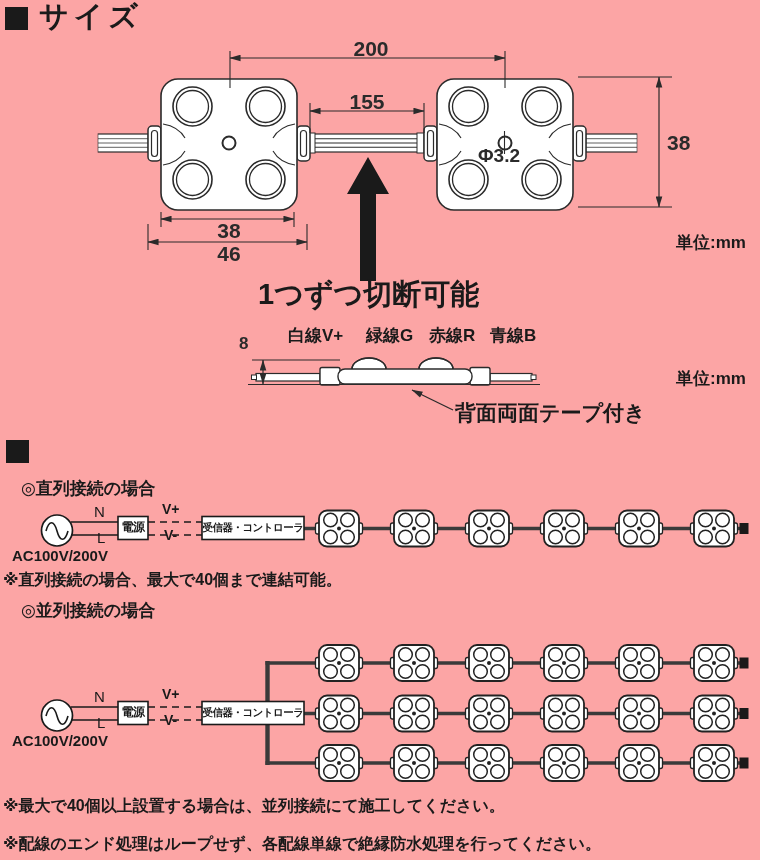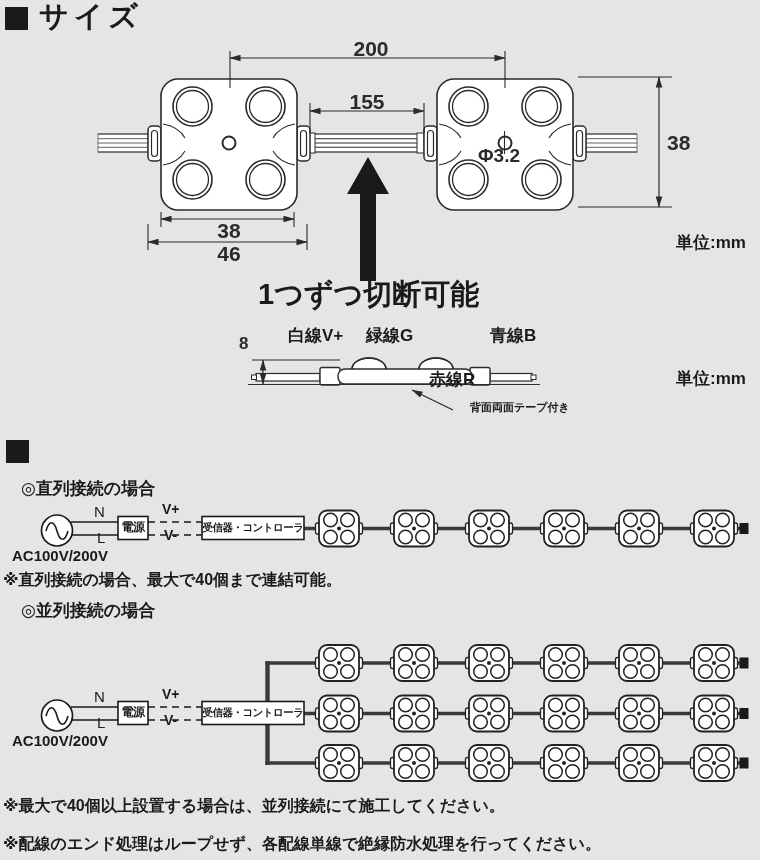--- a/index.html
+++ b/index.html
@@ -1,16 +1,16 @@
 <!DOCTYPE html>
 <html><head>
 <meta charset="utf-8">
 <style>
   html,body{margin:0;padding:0;background:#fff;}
-  .page{position:relative;width:760px;height:860px;background:#e5e5e5;overflow:hidden;
+  .page{position:relative;width:760px;height:860px;background:#fca5a5;overflow:hidden;
         font-family:"Liberation Sans","DejaVu Sans",sans-serif;color:#1a1a1a;}
   svg{position:absolute;left:0;top:0;}
   .t{position:absolute;white-space:nowrap;line-height:1.15;}
   .b{font-weight:700;}
   .h1{font-size:29px;font-weight:700;letter-spacing:5px;}
   .sq{position:absolute;width:23px;height:23px;background:#1a1a1a;}
   .dim{font-size:21px;color:#2b2b2b;font-weight:700;}
   .ctr{text-align:center;}
   .boxlbl{position:absolute;display:flex;align-items:center;justify-content:center;
           font-weight:700;letter-spacing:-0.5px;}
@@ -193,24 +193,24 @@
   <div class="t dim" style="left:667px;top:131px;">38</div>
   <div class="t dim" style="left:478px;top:145px;font-size:19px;">Φ3.2</div>
   <div class="t dim ctr" style="left:212px;top:219px;width:34px;">38</div>
   <div class="t dim ctr" style="left:212px;top:242px;width:34px;">46</div>
   <div class="t b" style="left:676px;top:233px;font-size:17px;">単位:mm</div>
 
   <div class="t b" style="left:258px;top:278px;font-size:29px;font-weight:800;">1つずつ切断可能</div>
 
   <div class="t wlabel" style="left:288px;top:326px;">白線V+</div>
   <div class="t wlabel" style="left:366px;top:326px;">緑線G</div>
-  <div class="t wlabel" style="left:429px;top:326px;margin-top:44px;">赤線R</div>
+  <div class="t wlabel" style="left:429px;top:326px;">赤線R</div>
   <div class="t wlabel" style="left:490px;top:326px;">青線B</div>
   <div class="t dim" style="left:239px;top:334px;font-size:17px;">8</div>
-  <div class="t b" style="left:455px;top:401px;font-size:11px;margin-left:15px;">背面両面テープ付き</div>
+  <div class="t b" style="left:455px;top:401px;font-size:21px;">背面両面テープ付き</div>
   <div class="t b" style="left:676px;top:369px;font-size:17px;">単位:mm</div>
 
   <div class="sq" style="left:6px;top:440px;"></div>
 
   <div class="t heading" style="left:4px;top:479px;">◎直列接続の場合</div>
   <div class="t" style="left:94px;top:503px;font-size:15px;">N</div>
   <div class="t" style="left:97px;top:529px;font-size:15px;">L</div>
   <div class="boxlbl" style="left:118px;top:516px;width:30px;height:23px;font-size:12px;">電源</div>
   <div class="t b" style="left:162px;top:501px;font-size:14px;">V+</div>
   <div class="t b" style="left:164px;top:527px;font-size:14px;">V-</div>

